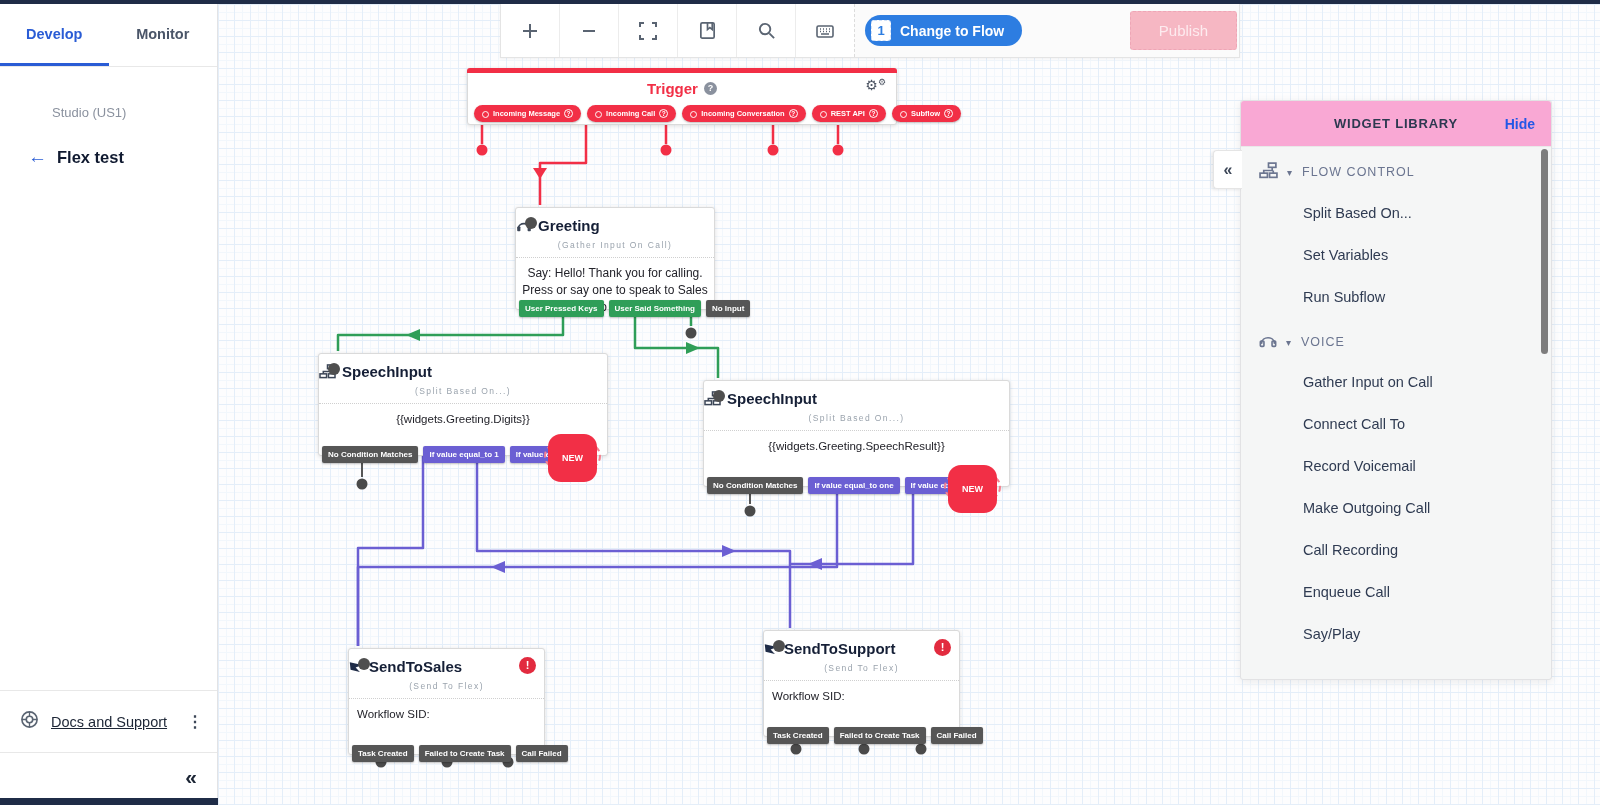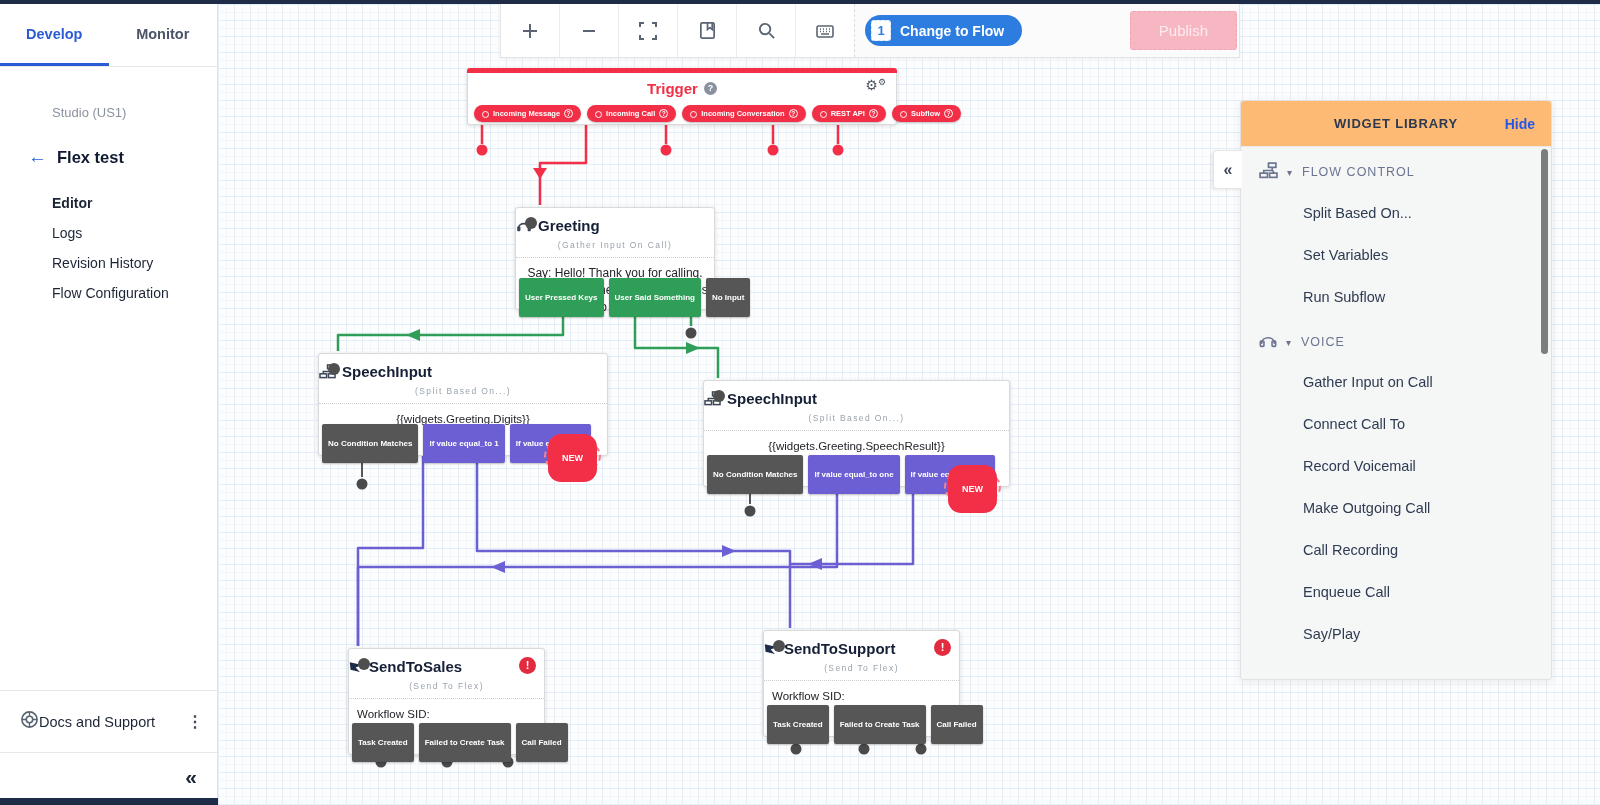--- a/index.html
+++ b/index.html
@@ -29,21 +29,21 @@
   .side-tab.active { color:#2a5cd5; border-bottom-color:#2a5cd5; }
   .side-context { margin:38px 0 0 52px; font-size:13px; color:#8a919e; }
   .side-flow { display:flex; align-items:center; margin:26px 0 0 28px; gap:10px; }
   .back-arrow { color:#2a5cd5; font-size:19px; font-weight:bold; cursor:pointer; }
   .flow-name { font-size:16.5px; font-weight:bold; color:#101a30; }
   .side-menu { margin:20px 0 0 52px; }
   .side-menu-item { font-size:14px; color:#1c2535; padding:7px 0; cursor:pointer; }
   .side-menu-item.active { font-weight:bold; }
   .side-footer { position:absolute; left:0; bottom:0; width:100%; }
   .docs-row { display:flex; align-items:center; border-top:1px solid #e8e8e8; padding:19px 14px 19px 20px; }
-  .docs-label { font-size:14.5px; color:#1c2535; margin-left:0; }
+  .docs-label { font-size:14.5px; color:#1c2535; margin-left:12px;text-decoration:underline; }
   .kebab { margin-left:auto; color:#3c4657; font-size:16px; letter-spacing:0; cursor:pointer; font-weight:bold; }
   .collapse-row { border-top:1px solid #e8e8e8; padding:12px 20px 16px; text-align:right; }
   .collapse-glyph { font-size:21px; color:#1c2535; font-weight:bold; cursor:pointer; }
 
   
   .toolbar { position:absolute; left:500px; top:4px; width:740px; height:54px; background:#fff; border:1px solid #e4e4e4; border-top:none; display:flex; align-items:stretch; box-shadow:0 1px 3px rgba(0,0,0,.05); z-index:30; }
   .tool { width:59px; display:flex; align-items:center; justify-content:center; border-right:1px solid #ececec; cursor:pointer; color:#5a6472; }
   .tool svg { stroke:#5a6472; }
   .toolbar-right { flex:1; display:flex; align-items:center; background:#fbfbfb; border-left:1px dashed #dcdcdc; margin-left:-1px; padding:0 2px 0 10px; }
   .btn-flow { display:inline-flex; align-items:center; gap:9px; background:#2d7de1; color:#fff; border-radius:17px; padding:5px 18px 5px 6px; font-size:14px; font-weight:bold; cursor:pointer; }
@@ -52,21 +52,21 @@
 
   
   .card { position:absolute; background:#fff; border:1px solid #dadada; border-radius:3px; box-shadow:0 1px 4px rgba(0,0,0,.13); z-index:3; }
   .card .corner-dot { position:absolute; left:9px; top:9px; width:12px; height:12px; border-radius:50%; background:#4f4f4f; }
   .card .title { display:flex; align-items:center; gap:6px; margin-top:9px; font-size:15px; font-weight:bold; color:#151f36; }
   .card .subtitle { text-align:center; font-size:8.5px; letter-spacing:1.4px; color:#9aa3ad; margin-top:6px; }
   .card .sep { border-top:1px dotted #cfcfcf; margin-top:7px; }
   .card .body { font-size:12px; color:#23232a; padding:7px 4px 0; text-align:center; line-height:1.4; }
   .card .body.left { text-align:left; padding-left:8px; font-size:11.5px; }
   .pill-row { position:absolute; left:3px; bottom:-8px; display:flex; z-index:4; }
-  .pill { color:#fff; font-weight:bold; font-size:8px; padding:15px 6px; border-radius:2px; margin-right:5px; white-space:nowrap; box-shadow:0 1px 2px rgba(0,0,0,.25); cursor:pointer; }
+  .pill { color:#fff; font-weight:bold; font-size:8px; padding:4px 6px; border-radius:2px; margin-right:5px; white-space:nowrap; box-shadow:0 1px 2px rgba(0,0,0,.25); cursor:pointer; }
   .pill.green  { background:#2f9e58; }
   .pill.dark   { background:#565656; }
   .pill.purple { background:#6b5fd3; }
   .err-badge { position:absolute; right:8px; top:8px; width:17px; height:17px; border-radius:50%; background:#e22b3f; color:#fff; font-weight:bold; font-size:11px; line-height:17px; text-align:center; }
   .new-wrap { position:absolute; bottom:-14px; border:2px dashed #f6808f; border-radius:17px; padding:2px; z-index:4; }
   .new-pill { background:#f22f46; color:#fff; font-size:9px; font-weight:bold; border-radius:13px; padding:19px 14px; cursor:pointer; }
 
   
   .trigger-card { left:467px; top:68px; width:430px; height:57px; }
   .trigger-top { height:5px; background:#f22f46; border-radius:3px 3px 0 0; margin:-1px -1px 0; }
@@ -82,21 +82,21 @@
   .greeting-card { left:515px; top:207px; width:200px; height:103px; }
   .digit-card    { left:318px; top:353px; width:290px; height:103px; }
   .speech-card   { left:703px; top:380px; width:307px; height:107px; }
   .sales-card    { left:348px; top:648px; width:197px; height:107px; }
   .support-card  { left:763px; top:630px; width:197px; height:107px; }
 
   .icon-phone, .icon-split, .icon-flex { display:inline-flex; }
 
   
   .wl { position:absolute; left:1240px; top:100px; width:312px; height:580px; background:#f5f6f6; border:1px solid #e2e2e4; border-radius:3px; box-shadow:0 2px 8px rgba(0,0,0,.08); z-index:20; }
-  .wl-header { height:46px; background:#fdba74; border-bottom:1px solid #e9e9e9; display:flex; align-items:center; justify-content:center; position:relative; border-radius:3px 3px 0 0; }
+  .wl-header { height:46px; background:#f9a8d4; border-bottom:1px solid #e9e9e9; display:flex; align-items:center; justify-content:center; position:relative; border-radius:3px 3px 0 0; }
   .wl-title { font-size:13px; letter-spacing:.8px; color:#2d3950; font-weight:bold; }
   .wl-hide { position:absolute; right:16px; color:#2457e6; font-weight:bold; font-size:14px; cursor:pointer; }
   .wl-scrollbar { position:absolute; right:3px; top:48px; width:7px; height:205px; background:#7d7d7d; border-radius:4px; cursor:pointer; }
   .wl-section { display:flex; align-items:center; gap:9px; padding:15px 18px 10px; color:#6b7590; font-size:12.5px; letter-spacing:1px; cursor:pointer; }
   .wl-caret { font-size:10px; color:#6b7590; }
   .wl-item { padding:13px 0 13px 62px; font-size:14.5px; color:#2f3b52; cursor:pointer; }
   .wl-tab { position:absolute; left:1213px; top:150px; width:29px; height:39px; background:#fff; border:1px solid #e5e5e5; border-right:none; border-radius:4px 0 0 4px; box-shadow:-2px 1px 3px rgba(0,0,0,.08); display:flex; align-items:center; justify-content:center; color:#3c4657; font-size:16px; font-weight:bold; z-index:21; cursor:pointer; }
 </style>
 </head>
 <body>
@@ -366,26 +366,20 @@
   <aside class="sidebar">
     <div class="side-tabs">
       <div class="side-tab active">Develop</div>
       <div class="side-tab">Monitor</div>
     </div>
     <div class="side-context">Studio (US1)</div>
     <div class="side-flow">
       <span class="back-arrow">←</span>
       <span class="flow-name">Flex test</span>
     </div>
-    <div class="side-menu">
-      <div class="side-menu-item active">Editor</div>
-      <div class="side-menu-item">Logs</div>
-      <div class="side-menu-item">Revision History</div>
-      <div class="side-menu-item">Flow Configuration</div>
-    </div>
     <div class="side-footer">
       <div class="docs-row">
         <span>
           <svg width="19" height="19" viewBox="0 0 20 20" fill="none" stroke="#5a6472" stroke-width="1.7">
               <circle cx="10" cy="10" r="8"></circle>
               <circle cx="10" cy="10" r="3.4"></circle>
               <path d="M10 2 V6.6 M10 13.4 V18 M2 10 H6.6 M13.4 10 H18" stroke-width="1.4"></path>
             </svg>
         </span>
         <span class="docs-label">Docs and Support</span>

